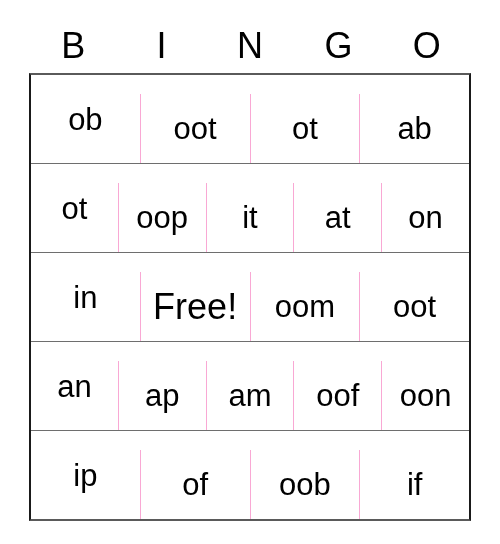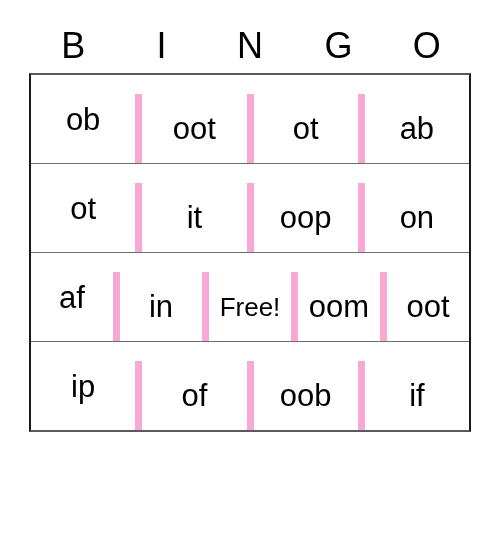--- a/index.html
+++ b/index.html
@@ -63,25 +63,25 @@
     justify-content: center;
     font-size: 31px;
     line-height: 1;
     color: #000000;
     background: #ffffff;
     box-sizing: border-box;
     overflow: hidden;
     white-space: nowrap;
   }
   .cell + .cell {
-    border-left: 7px solid #f9a8d4;
+    border-left: 1px solid #f9a8d4;
     margin-top: 19px;
   }
   .cell.free {
-    font-size: 26px;
+    font-size: 36px;
   }
 </style>
 </head>
 <body>
 
 <div class="card">
 
   <div class="header-row">
     <div class="header-cell">B</div>
     <div class="header-cell">I</div>
@@ -94,33 +94,40 @@
 
     <div class="grid-row">
       <div class="cell">ob</div>
       <div class="cell">oot</div>
       <div class="cell">ot</div>
       <div class="cell">ab</div>
     </div>
 
     <div class="grid-row">
       <div class="cell">ot</div>
+      <div class="cell">oop</div>
       <div class="cell">it</div>
-      <div class="cell">oop</div>
+      <div class="cell">at</div>
       <div class="cell">on</div>
     </div>
 
     <div class="grid-row">
-      <div class="cell">af</div>
       <div class="cell">in</div>
       <div class="cell free">Free!</div>
       <div class="cell">oom</div>
       <div class="cell">oot</div>
     </div>
 
+    <div class="grid-row">
+      <div class="cell">an</div>
+      <div class="cell">ap</div>
+      <div class="cell">am</div>
+      <div class="cell">oof</div>
+      <div class="cell">oon</div>
+    </div>
 
     <div class="grid-row">
       <div class="cell">ip</div>
       <div class="cell">of</div>
       <div class="cell">oob</div>
       <div class="cell">if</div>
     </div>
 
   </div>
 </div>

